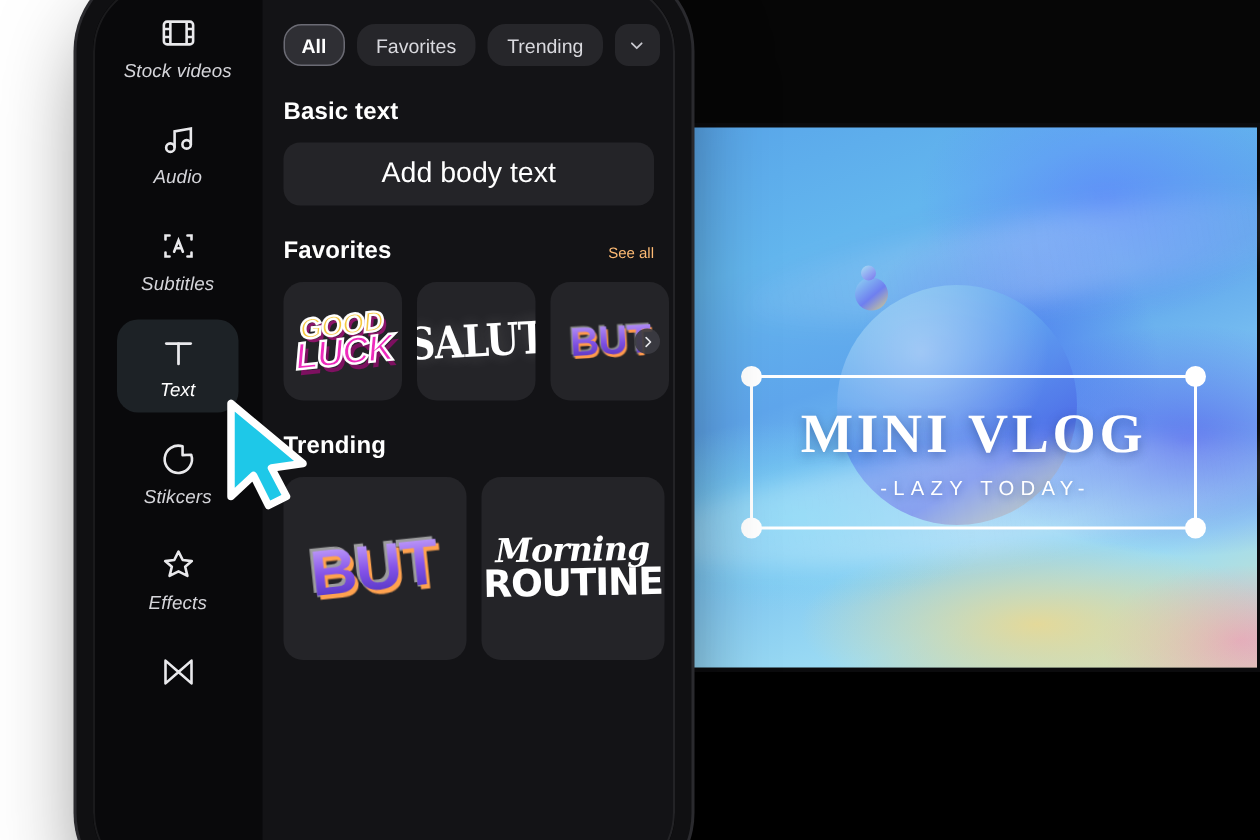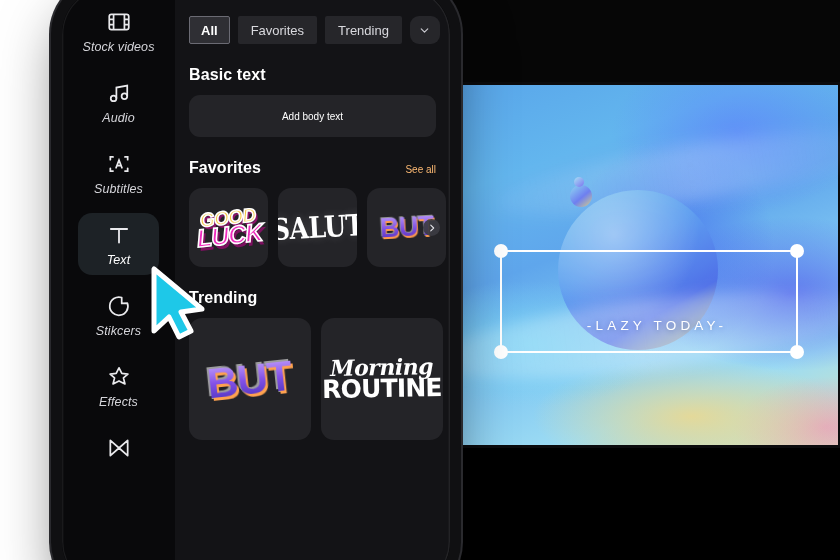--- a/index.html
+++ b/index.html
@@ -111,41 +111,41 @@
     font-size:12.5px;color:#d5d5da;text-align:center;line-height:1.12;letter-spacing:.1px;font-style:italic;
   }
   .side-item.active .side-label{color:#fff;}
 
   .panel{
     position:absolute;left:113px;top:0;width:275px;height:600px;background:#131316;
     padding:0 14px;box-sizing:border-box;overflow:hidden;
   }
   .chips{display:flex;align-items:center;gap:8px;padding-top:28px;}
   .chip{
-    height:28px;border-radius:2px;background:#26262a;color:#d9d9de;
+    height:28px;border-radius:12px;background:#26262a;color:#d9d9de;
     display:flex;align-items:center;justify-content:center;padding:0 13px;
     font-size:13px;box-sizing:border-box;white-space:nowrap;
   }
   .chip.active{background:#2f2f34;color:#fff;font-weight:700;border:1.3px solid #6b6b74;padding:0 11px;}
   .chip-more{
     width:30px;height:28px;border-radius:9px;background:#26262a;display:flex;
     align-items:center;justify-content:center;color:#c8c8cf;flex:none;margin-left:auto;
   }
   .sec-title{
     font-size:16px;font-weight:700;color:#fff;margin:22px 0 11px 0;letter-spacing:.1px;
   }
   .sec-head{display:flex;align-items:baseline;justify-content:space-between;margin:22px 0 11px 0;}
   .sec-head .sec-title{margin:0;}
   .see-all{font-size:10px;color:#fdba74;}
   .big-btn{
     height:42px;border-radius:11px;background:#242428;display:flex;align-items:center;
     justify-content:center;color:#fff;margin-bottom:9px;
   }
   .big-btn.heading{font-size:23px;font-weight:700;letter-spacing:.2px;}
-  .big-btn.body{font-size:10px;font-weight:400;}
+  .big-btn.body{font-size:19px;font-weight:400;}
 
   .thumb-row{display:flex;gap:10px;position:relative;}
   .thumb{
     width:79px;height:79px;border-radius:13px;background:#242428;flex:none;
     display:flex;align-items:center;justify-content:center;overflow:hidden;position:relative;
   }
   .next-arrow{
     position:absolute;right:-4px;top:31px;width:17px;height:17px;border-radius:50%;
     background:rgba(60,60,66,.92);display:flex;align-items:center;justify-content:center;
     color:#e6e6ea;
@@ -211,20 +211,21 @@
 
     <div class="preview">
       <div class="preview-canvas">
         <div class="swoosh2"></div>
         <div class="orb-big"></div>
         <div class="orb-mid"></div>
         <div class="orb-small"></div>
         <div class="swoosh"></div>
 
         <div class="sel-box">
+          <div class="vlog-title">MINI VLOG</div>
           <div class="vlog-sub">-LAZY TODAY-</div>
           <div class="handle h-tl"></div>
           <div class="handle h-tr"></div>
           <div class="handle h-bl"></div>
           <div class="handle h-br"></div>
         </div>
       </div>
     </div>
 
   </div>

